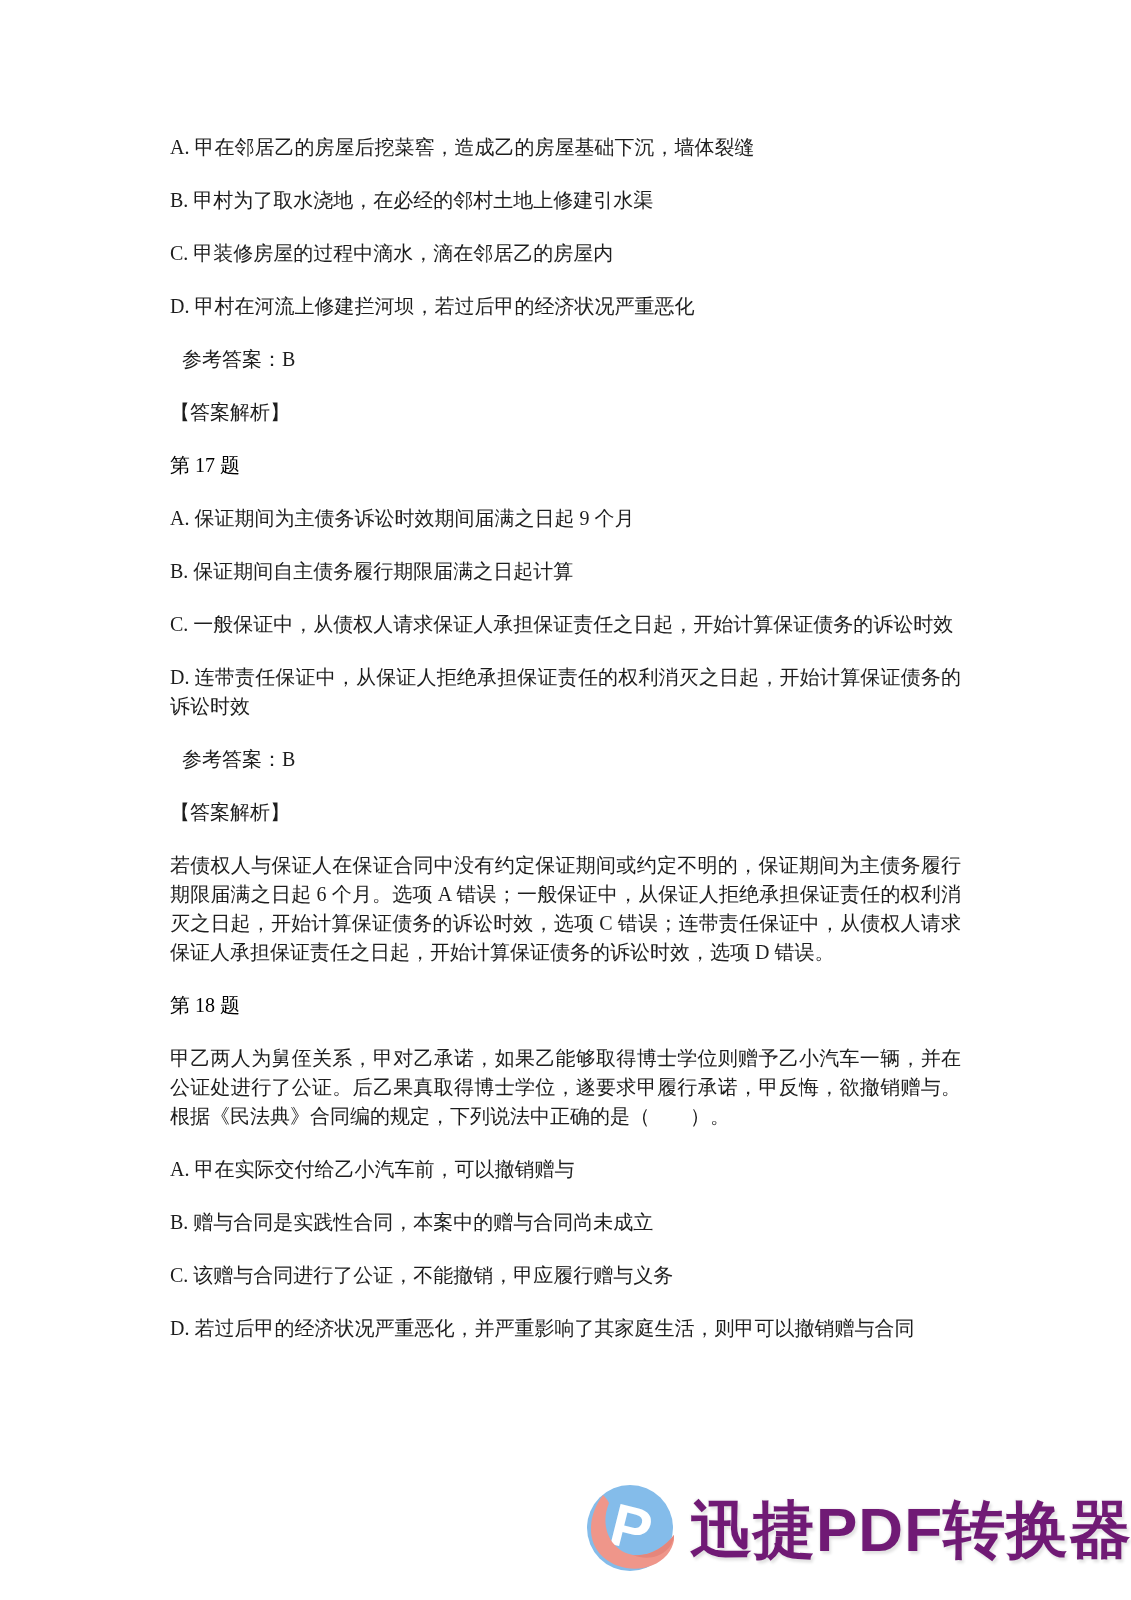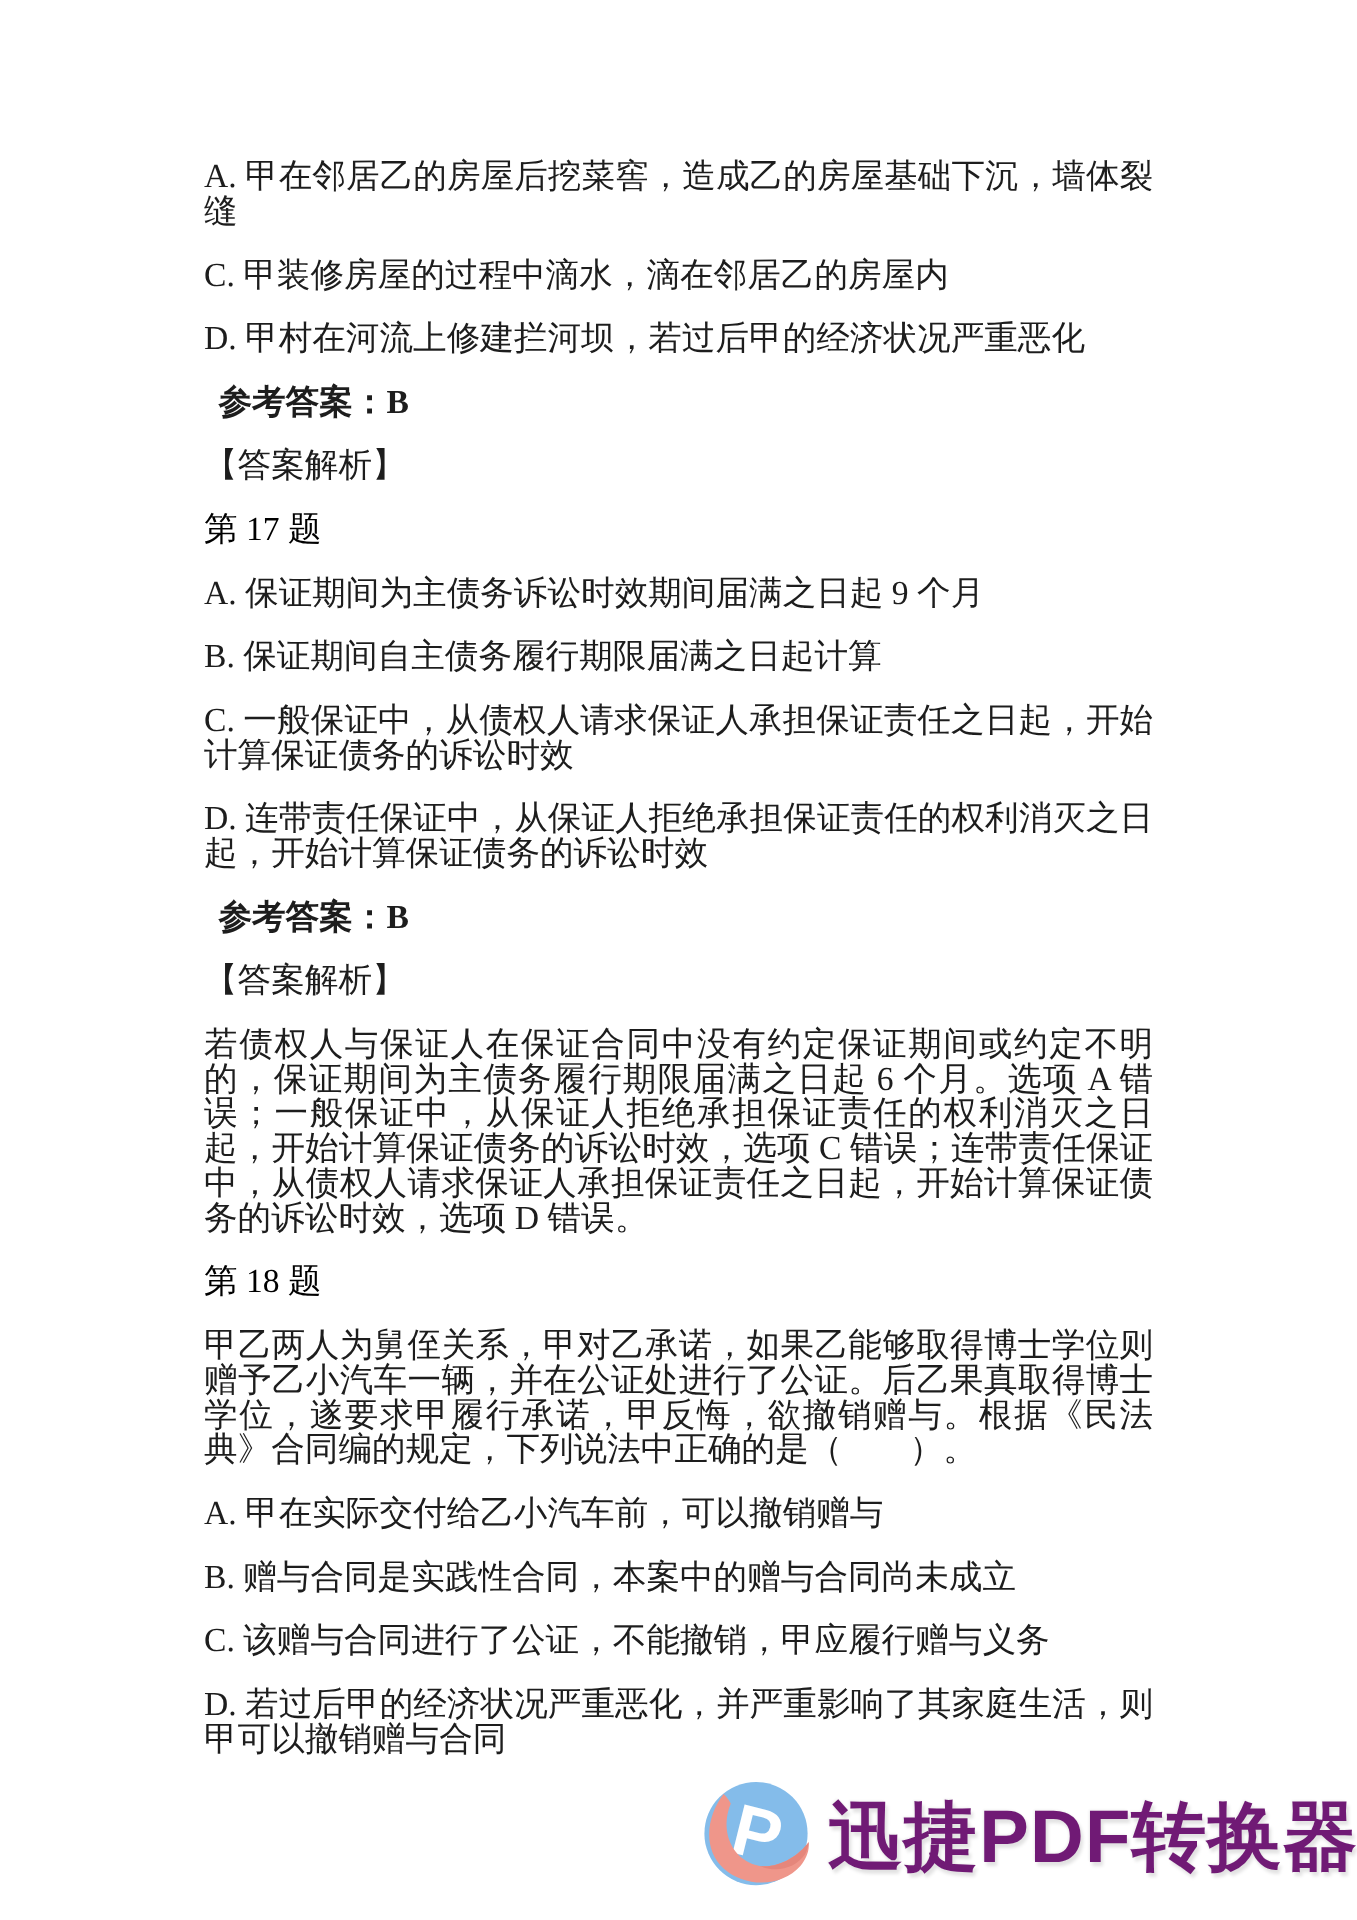--- a/index.html
+++ b/index.html
@@ -16,29 +16,28 @@
     font-family: "Liberation Serif", "DejaVu Serif", serif;
     color: #1d1d1d;
   }
   .content {
     position: absolute;
     left: 170px;
     top: 133px;
     width: 791px;
   }
   .line {
-    font-size: 28px;
+    font-size: 20px;
     line-height: 29px;
     margin: 0 0 24px 0;
     text-align: justify;
     text-justify: inter-ideograph;
   }
   .answer-line {
     padding-left: 12px;
-    font-weight: bold;
   }
   .q-title {
     font-weight: 400;
     color: #000000;
   }
   .watermark {
     position: absolute;
     left: 586px;
     top: 1484px;
     display: flex;
@@ -60,20 +59,21 @@
     text-shadow: 2px 3px 3px #e2e2e2, -1px -1px 2px #f1f1f1, 0 0 1px #ececec;
   }
 </style>
 </head>
 <body>
 
 <div class="page">
   <div class="content">
 
     <p class="line">A. 甲在邻居乙的房屋后挖菜窖，造成乙的房屋基础下沉，墙体裂缝</p>
+    <p class="line">B. 甲村为了取水浇地，在必经的邻村土地上修建引水渠</p>
     <p class="line">C. 甲装修房屋的过程中滴水，滴在邻居乙的房屋内</p>
     <p class="line">D. 甲村在河流上修建拦河坝，若过后甲的经济状况严重恶化</p>
     <p class="line answer-line"><span>参考答案：</span><span>B</span></p>
     <p class="line">【答案解析】</p>
 
     <p class="line q-title">第 17 题</p>
     <p class="line">A. 保证期间为主债务诉讼时效期间届满之日起 9 个月</p>
     <p class="line">B. 保证期间自主债务履行期限届满之日起计算</p>
     <p class="line">C. 一般保证中，从债权人请求保证人承担保证责任之日起，开始计算保证债务的诉讼时效</p>
     <p class="line">D. 连带责任保证中，从保证人拒绝承担保证责任的权利消灭之日起，开始计算保证债务的诉讼时效</p>

